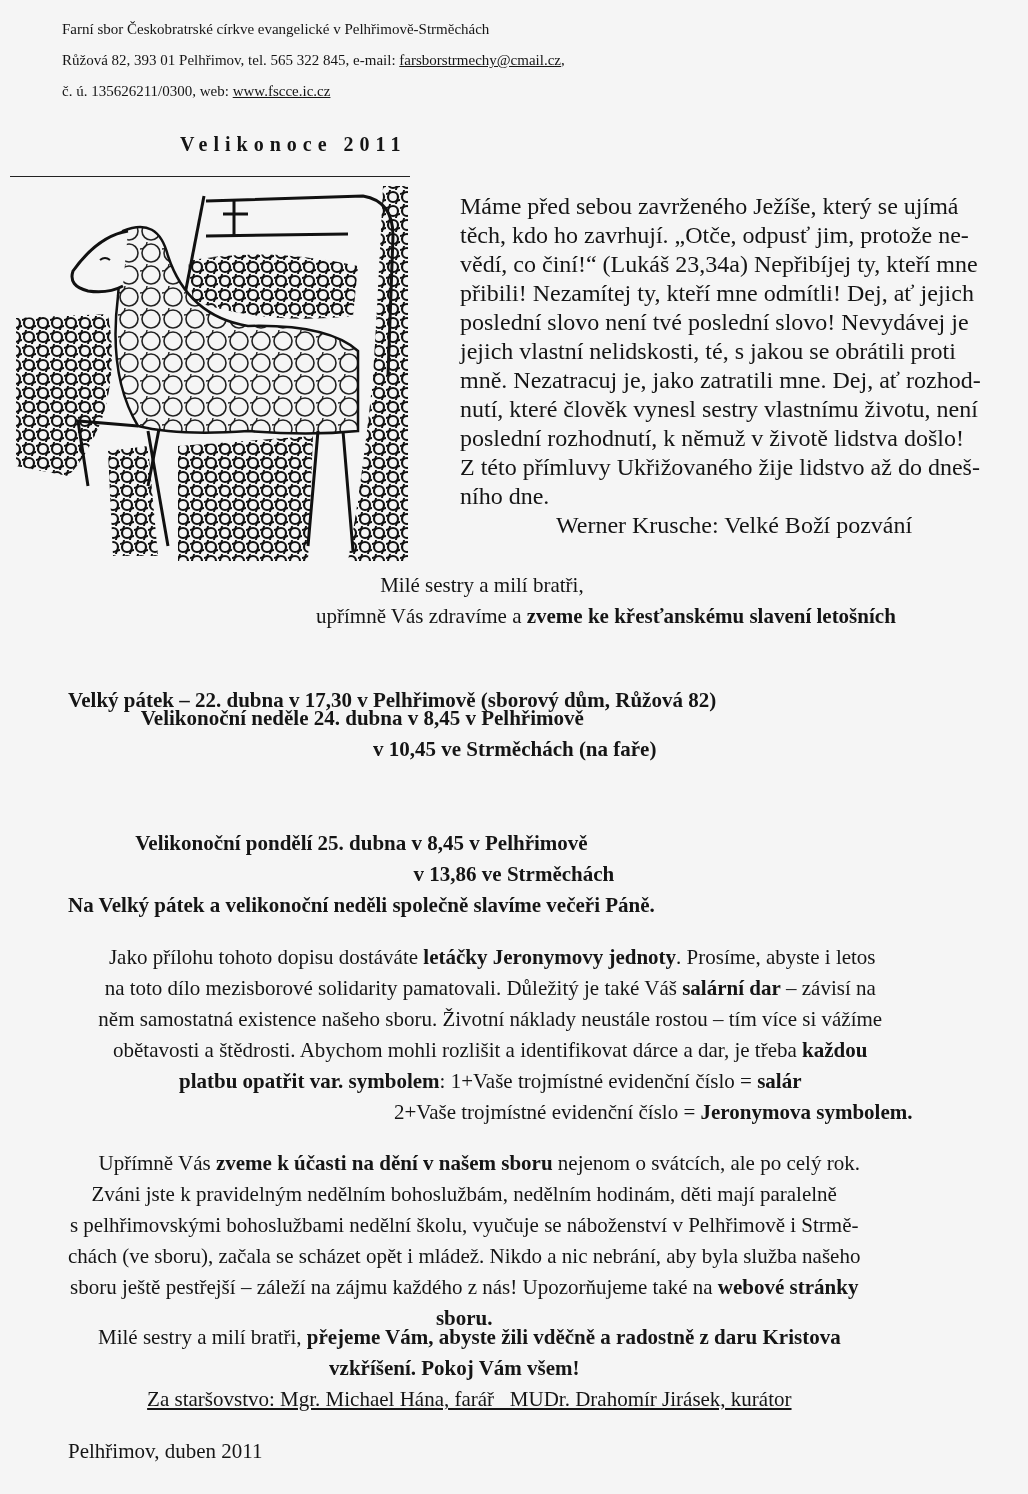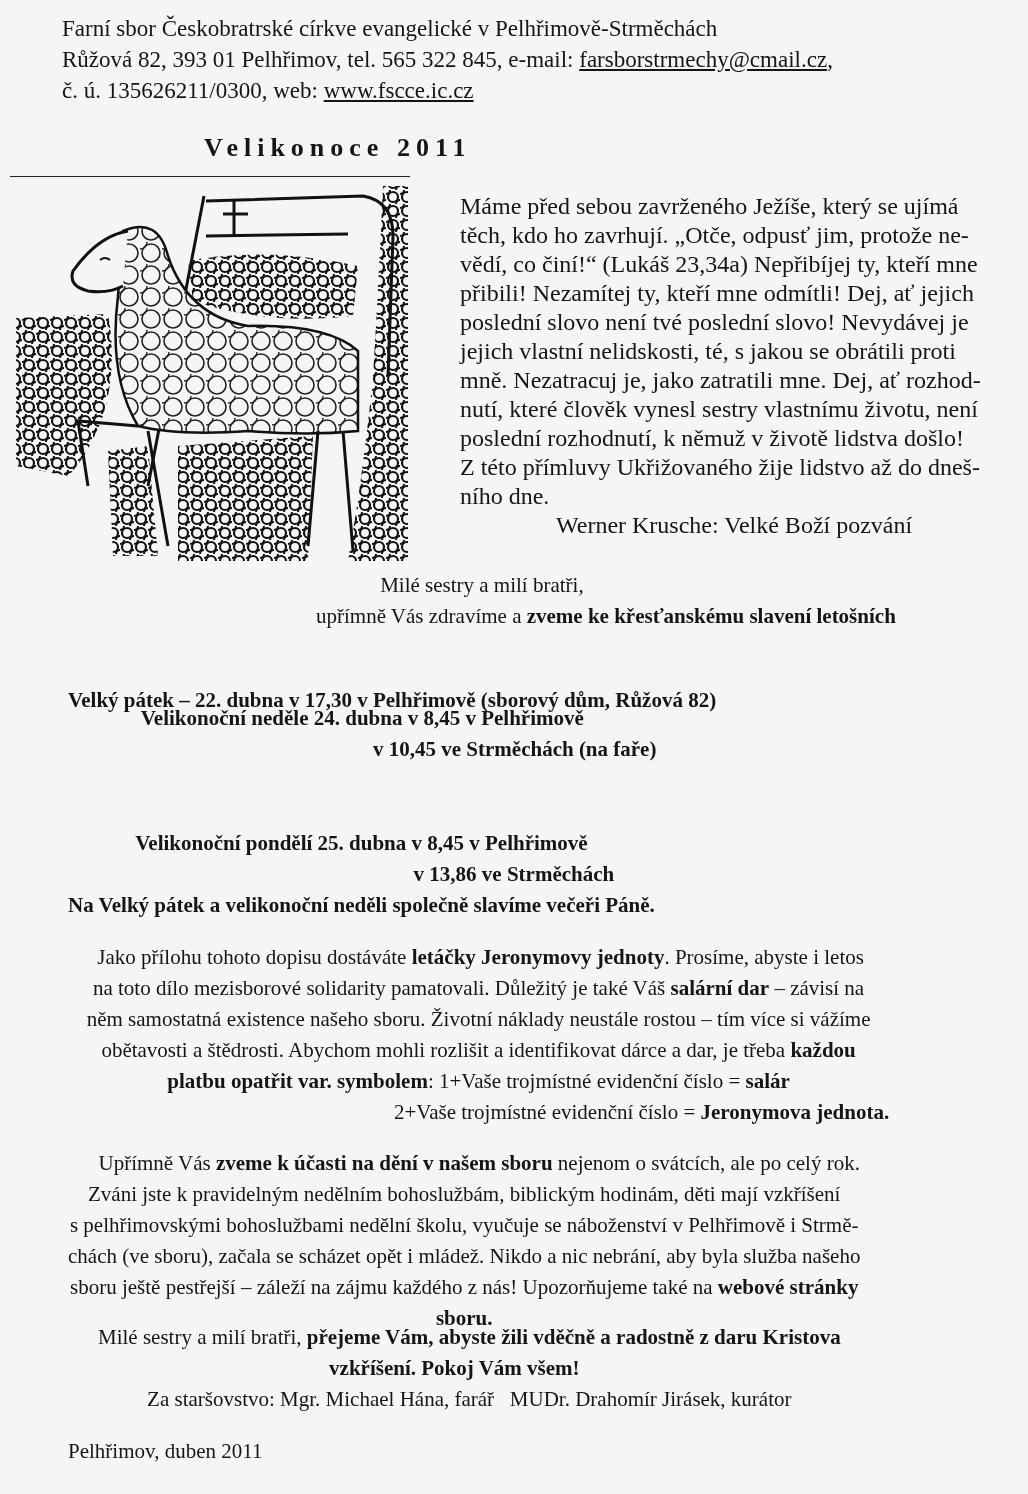--- a/index.html
+++ b/index.html
@@ -1,23 +1,23 @@
 <!DOCTYPE html>
 <html><head>
 <meta charset="utf-8">
 <style>
   html, body { margin: 0; padding: 0; }
   body {
     width: 1028px; height: 1494px; background: #f5f5f5; position: relative; overflow: hidden;
     font-family: "Liberation Serif", serif; color: #151515;
   }
   .abs { position: absolute; }
-  .hdr { left: 62px; font-size: 23px; line-height: 30px; white-space: nowrap; }
+  .hdr { left: 62px; font-size: 15px; line-height: 30px; white-space: nowrap; }
   .hdr u { text-decoration: underline; }
-  .title { left: 180px; top: 133px; font-size: 26px; font-weight: bold; letter-spacing: 6px; margin-left: 24px; }
+  .title { left: 180px; top: 133px; font-size: 20px; font-weight: bold; letter-spacing: 6px; }
   .rule { left: 10px; top: 176px; width: 400px; height: 0; border-top: 1.5px solid #222; }
   .illus { left: 8px; top: 176px; width: 410px; height: 392px; }
   .quote { left: 460px; top: 192px; width: 540px; font-size: 24px; line-height: 29px; }
   .quote p { margin: 0; white-space: nowrap; }
   .quote .src { padding-left: 96px; }
   .body { left: 68px; font-size: 21px; line-height: 31px; }
   .body p { margin: 0; white-space: nowrap; text-align: center; }
   b { font-weight: bold; }
 </style>
 </head>
@@ -103,33 +103,33 @@
   <p style="padding-left:305px;"><b>v 13,86 ve Strměchách</b></p>
   <p><b>Na Velký pátek a velikonoční neděli společně slavíme večeři Páně.</b></p>
 </div>
 
 <div class="abs body" style="top:942px; left:72px;">
   <p><span>Jako přílohu tohoto dopisu dostáváte </span><b>letáčky Jeronymovy jednoty</b><span>. Prosíme, abyste i letos</span></p>
   <p style="margin-left:-4px;"><span>na toto dílo mezisborové solidarity pamatovali. Důležitý je také Váš </span><b>salární dar</b><span> – závisí na</span></p>
   <p style="margin-left:-4px;">něm samostatná existence našeho sboru. Životní náklady neustále rostou – tím více si vážíme</p>
   <p style="margin-left:-4px;"><span>obětavosti a štědrosti. Abychom mohli rozlišit a identifikovat dárce a dar, je třeba </span><b>každou</b></p>
   <p style="margin-left:-4px;"><b>platbu opatřit var. symbolem</b><span>: 1+Vaše trojmístné evidenční číslo = </span><b>salár</b></p>
-  <p style="padding-left:322px;"><span>2+Vaše trojmístné evidenční číslo = </span><b>Jeronymova jednota.</b></p>
+  <p style="padding-left:322px;"><span>2+Vaše trojmístné evidenční číslo = </span><b>Jeronymova symbolem.</b></p>
 </div>
 
 <div class="abs body" style="top:1148px;">
   <p style="padding-left:30px;"><span>Upřímně Vás </span><b>zveme k účasti na dění v našem sboru</b><span> nejenom o svátcích, ale po celý rok.</span></p>
-  <p>Zváni jste k pravidelným nedělním bohoslužbám, biblickým hodinám, děti mají vzkříšení</p>
+  <p>Zváni jste k pravidelným nedělním bohoslužbám, nedělním hodinám, děti mají paralelně</p>
   <p>s pelhřimovskými bohoslužbami nedělní školu, vyučuje se náboženství v Pelhřimově i Strmě-</p>
   <p>chách (ve sboru), začala se scházet opět i mládež. Nikdo a nic nebrání, aby byla služba našeho</p>
   <p><span>sboru ještě pestřejší – záleží na zájmu každého z nás! Upozorňujeme také na </span><b>webové stránky</b></p>
   <p><b>sboru.</b></p>
 </div>
 
 <div class="abs body" style="top:1322px;">
   <p style="padding-left:30px;"><span>Milé sestry a milí bratři, </span><b>přejeme Vám, abyste žili vděčně a radostně z daru Kristova</b></p>
   <p><b>vzkříšení. Pokoj Vám všem!</b></p>
-  <p style="padding-left:30px; white-space:pre;">Za staršovstvo: Mgr. Michael Hána, farář   MUDr. Drahomír Jirásek, kurátor</p>
+  <p style="padding-left:30px; white-space:pre;text-decoration:underline;">Za staršovstvo: Mgr. Michael Hána, farář   MUDr. Drahomír Jirásek, kurátor</p>
 </div>
 
 <div class="abs body" style="top:1436px;">
     <p>Pelhřimov, duben 2011</p>
   </div>
 
 </body></html>

